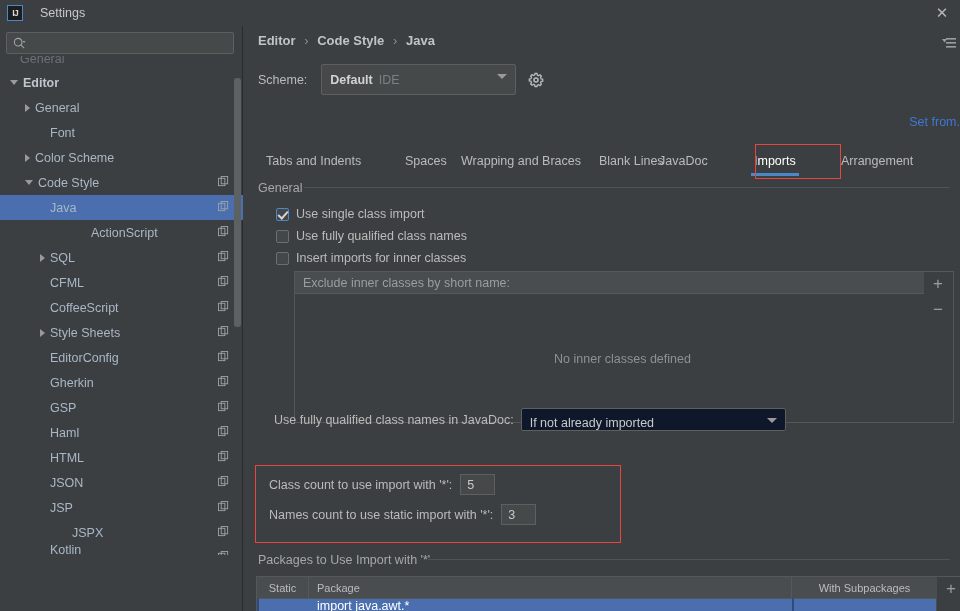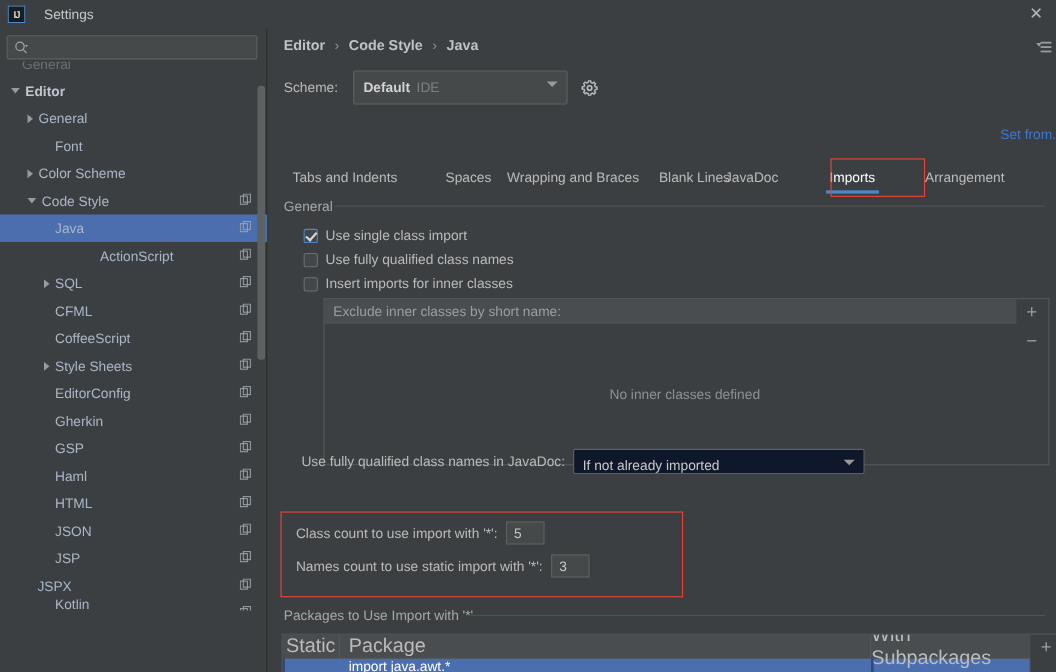--- a/index.html
+++ b/index.html
@@ -215,21 +215,21 @@
     display: flex; align-items: center; padding-left: 6px;
     font-size: 12.5px; color: #c9c9c9;
   }
 
   
   .pkg-table {
     position: absolute; border: 1px solid #555859; overflow: hidden;
   }
   .pkg-head {
     display: flex; height: 22px; background: #4a4d4f;
-    border-bottom: 1px solid #555859; font-size: 18px; color: #bcbcbc;
+    border-bottom: 1px solid #555859; font-size: 11px; color: #bcbcbc;
   }
   .pkg-head > div { display: flex; align-items: center; }
   .col-static { width: 52px; justify-content: center; border-right: 1px solid #555859; }
   .col-pkg { flex: 1; padding-left: 8px; border-right: 1px solid #555859; }
   .col-sub { width: 145px; justify-content: center; }
   .pkg-row { display: flex; height: 21px; font-size: 12.5px; align-items: stretch; }
   .pkg-row.sel { background: #4b6eaf; }
   .pkg-row .col-static, .pkg-row .col-pkg, .pkg-row .col-sub {
     border-right: 1px solid #4a4d4f;
   }
@@ -394,21 +394,21 @@
             </svg>
           </div>
           <div class="tree-row" style="padding-left: 40px;">
             <span class="twisty none"></span>
             <span class="tree-label">JSP</span>
             <svg class="copy-icon" viewBox="0 0 12 12">
               <rect x="0.5" y="2.5" width="7" height="8" fill="none" stroke="#9aa3ab" stroke-width="1"></rect>
               <rect x="3.5" y="0.5" width="7" height="8" fill="none" stroke="#9aa3ab" stroke-width="1"></rect>
             </svg>
           </div>
-          <div class="tree-row" style="padding-left: 24px;">
+          <div class="tree-row" style="padding-left: 62px;">
             <span class="twisty none"></span>
             <span class="tree-label">JSPX</span>
             <svg class="copy-icon" viewBox="0 0 12 12">
               <rect x="0.5" y="2.5" width="7" height="8" fill="none" stroke="#9aa3ab" stroke-width="1"></rect>
               <rect x="3.5" y="0.5" width="7" height="8" fill="none" stroke="#9aa3ab" stroke-width="1"></rect>
             </svg>
           </div>
           <div class="tree-row clipped-bottom" style="padding-left: 40px;">
             <span class="twisty none"></span>
             <span class="tree-label">Kotlin</span>

